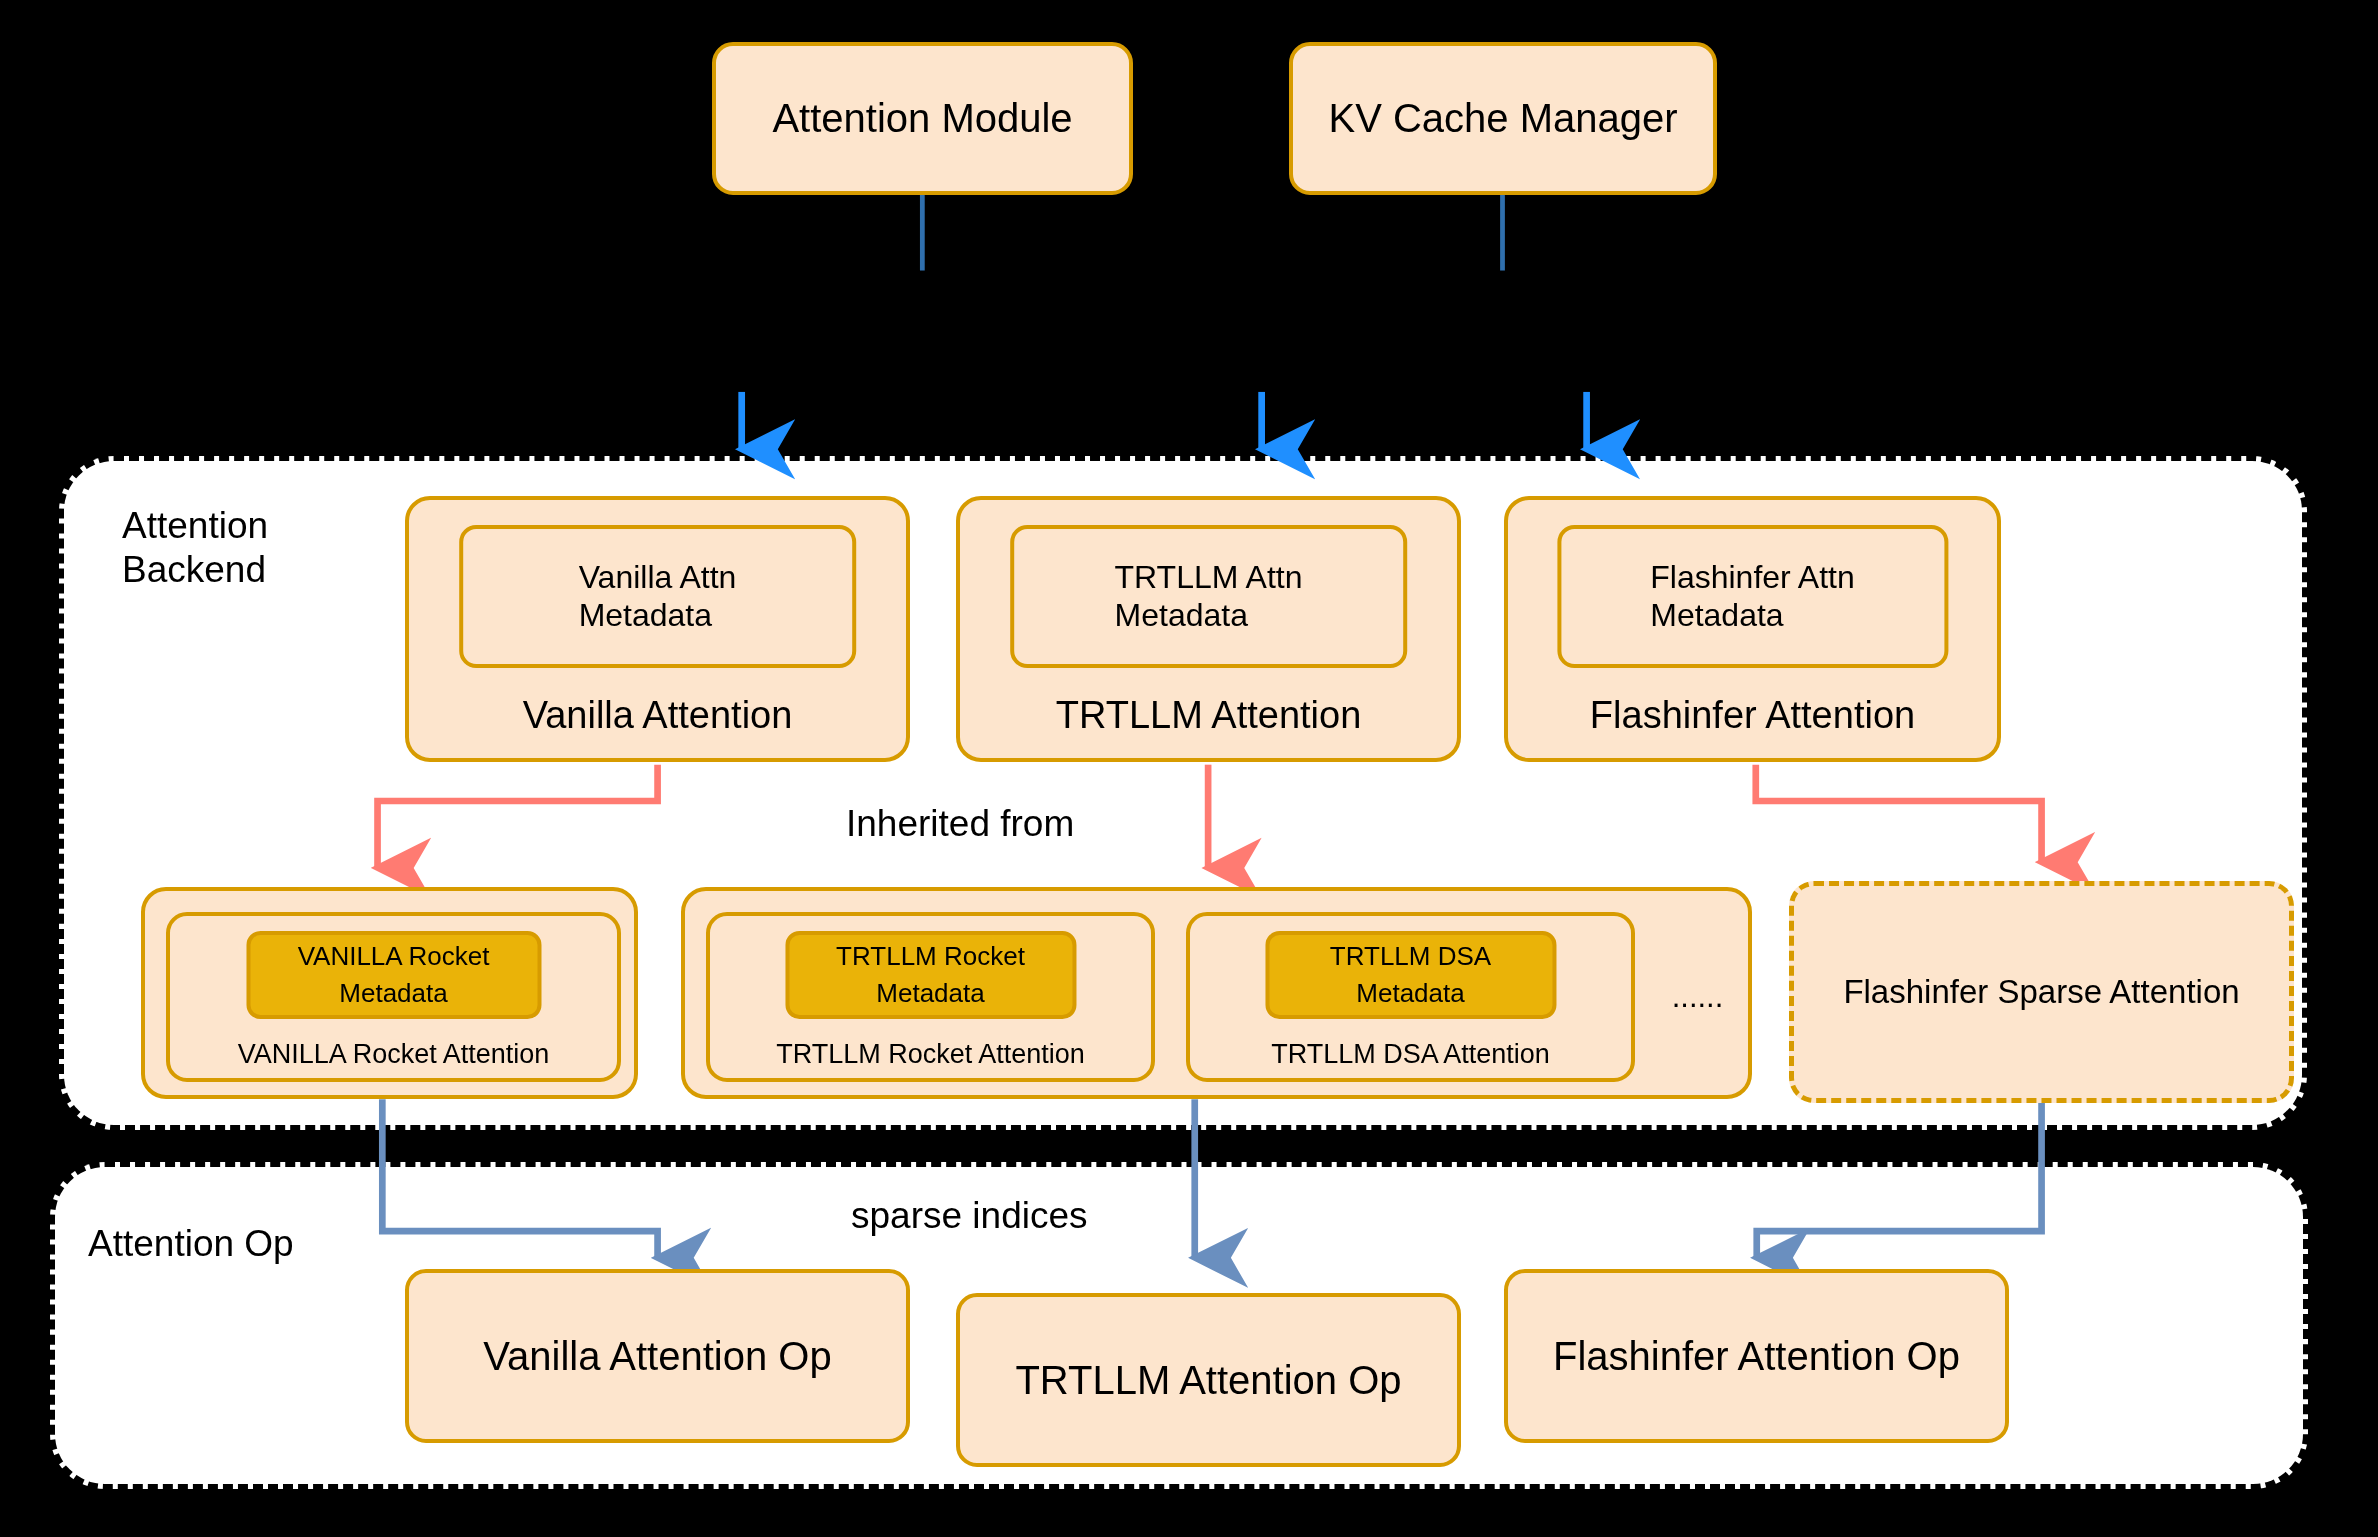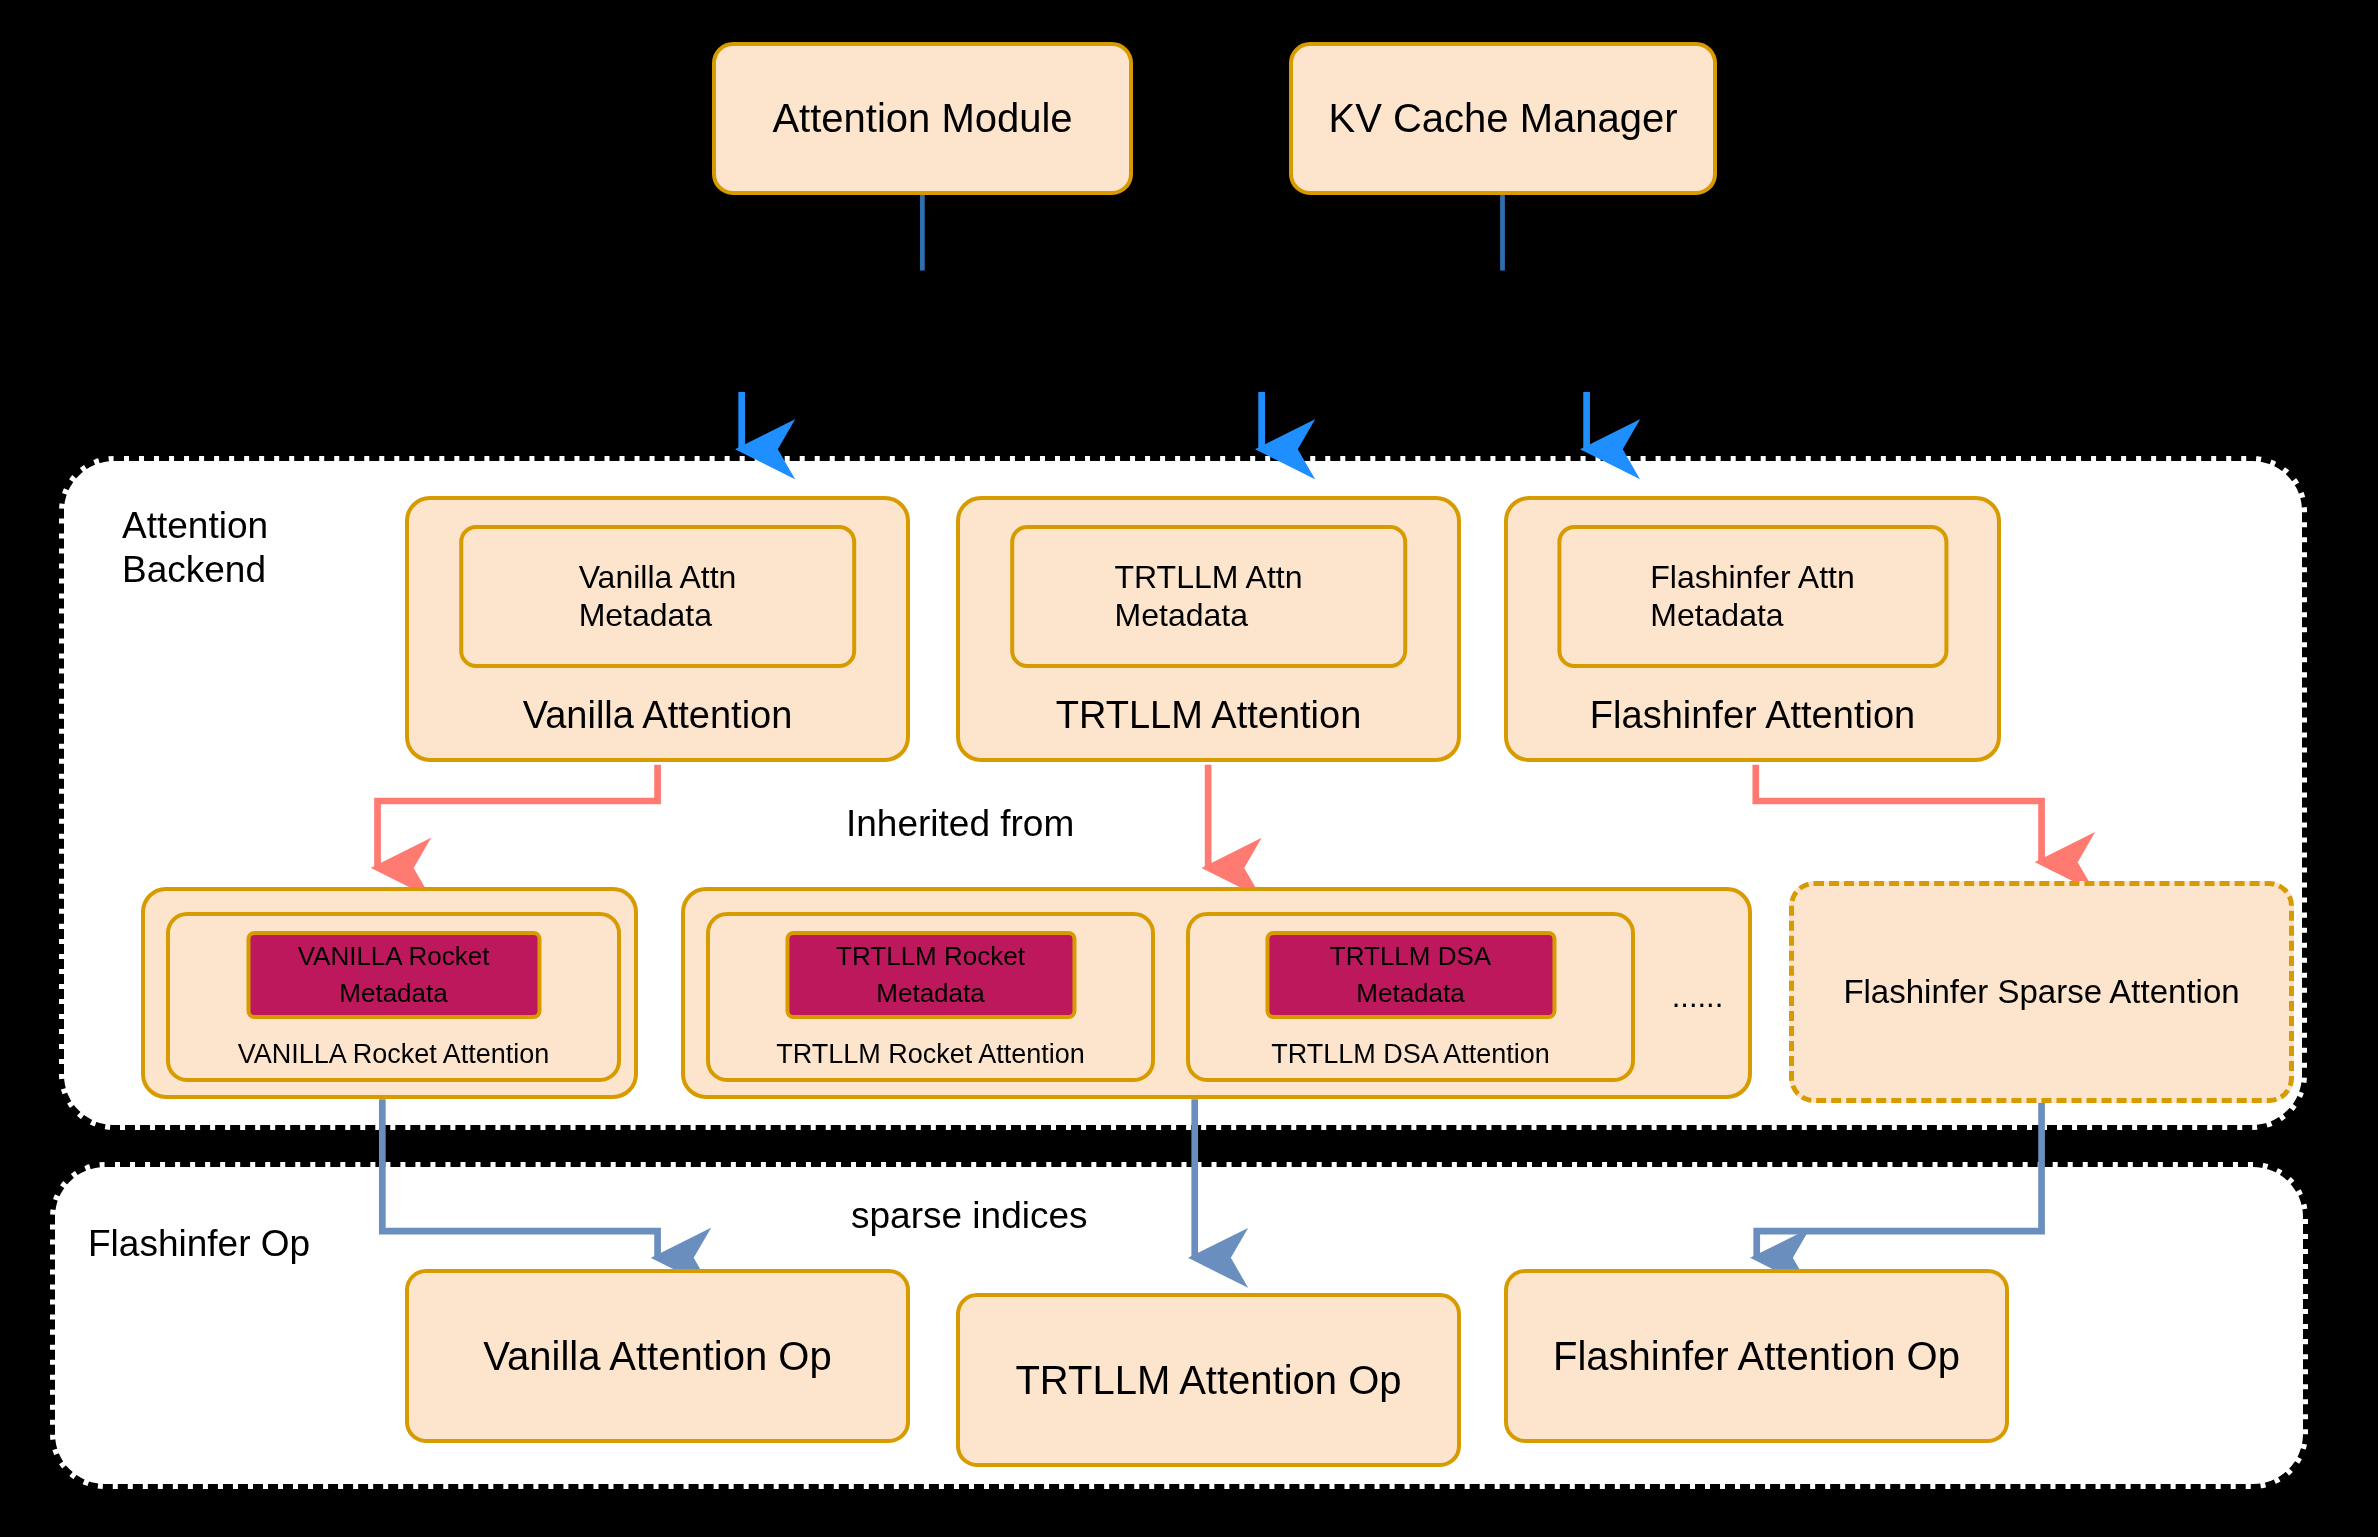--- a/index.html
+++ b/index.html
@@ -139,23 +139,23 @@
     color: #000000;
   }
   .sparse-item .meta {
     position: absolute;
     left: 50%;
     transform: translateX(-50%);
     top: 15.3px;
     width: 66%;
     height: 88px;
     box-sizing: border-box;
-    background: #be185d;
-    border: 4.8px solid #d79b00;
-    border-radius: 8px;
+    background: #eab308;
+    border: 4.8px solid #d79b00;
+    border-radius: 14px;
     display: flex;
     flex-direction: column;
     align-items: center;
     justify-content: center;
     font-size: 26px;
     line-height: 1.45;
   }
 
   #group-vanilla { left: 141px;  top: 887px; width: 497px; height: 212px; }
   #sparse-vanilla-rocket { left: 21px; top: 21px; width: 455px; height: 170px; }
@@ -312,21 +312,21 @@
     </div>
 
     <div id="sparse-ellipsis">......</div>
   </div>
 
   <div class="box dashed" id="flashinfer-sparse">Flashinfer Sparse Attention</div>
 
   <div class="edge-label" id="label-inherited">Inherited from</div>
 
   <div class="panel" id="panel-op"></div>
-  <div class="panel-label" id="label-op">Flashinfer Op</div>
+  <div class="panel-label" id="label-op">Attention Op</div>
 
   <div class="edge-label" id="label-sparse-indices">sparse indices</div>
 
   <div class="box op-box" id="op-vanilla">Vanilla Attention Op</div>
   <div class="box op-box" id="op-trtllm">TRTLLM Attention Op</div>
   <div class="box op-box" id="op-flashinfer">Flashinfer Attention Op</div>
 
 </div>
 
 

